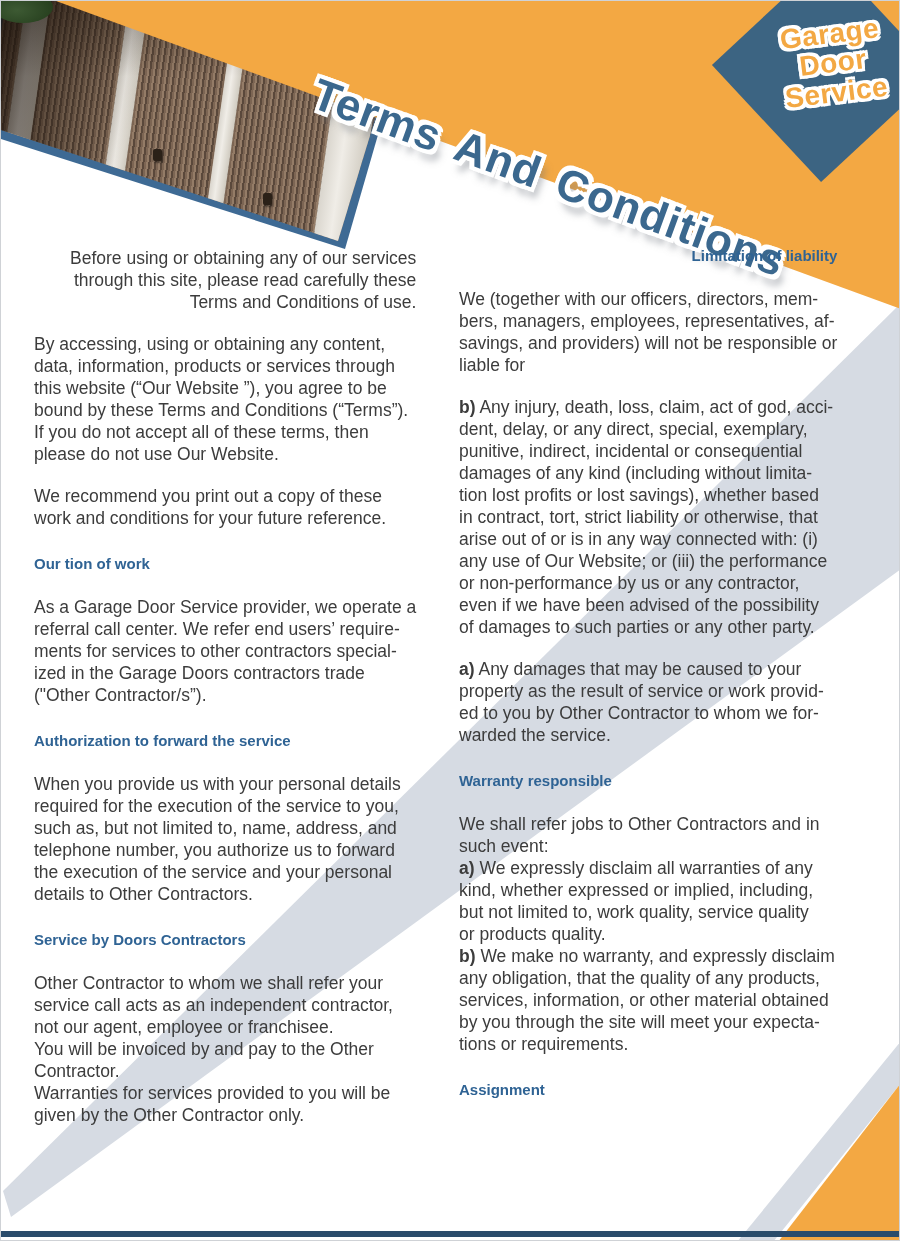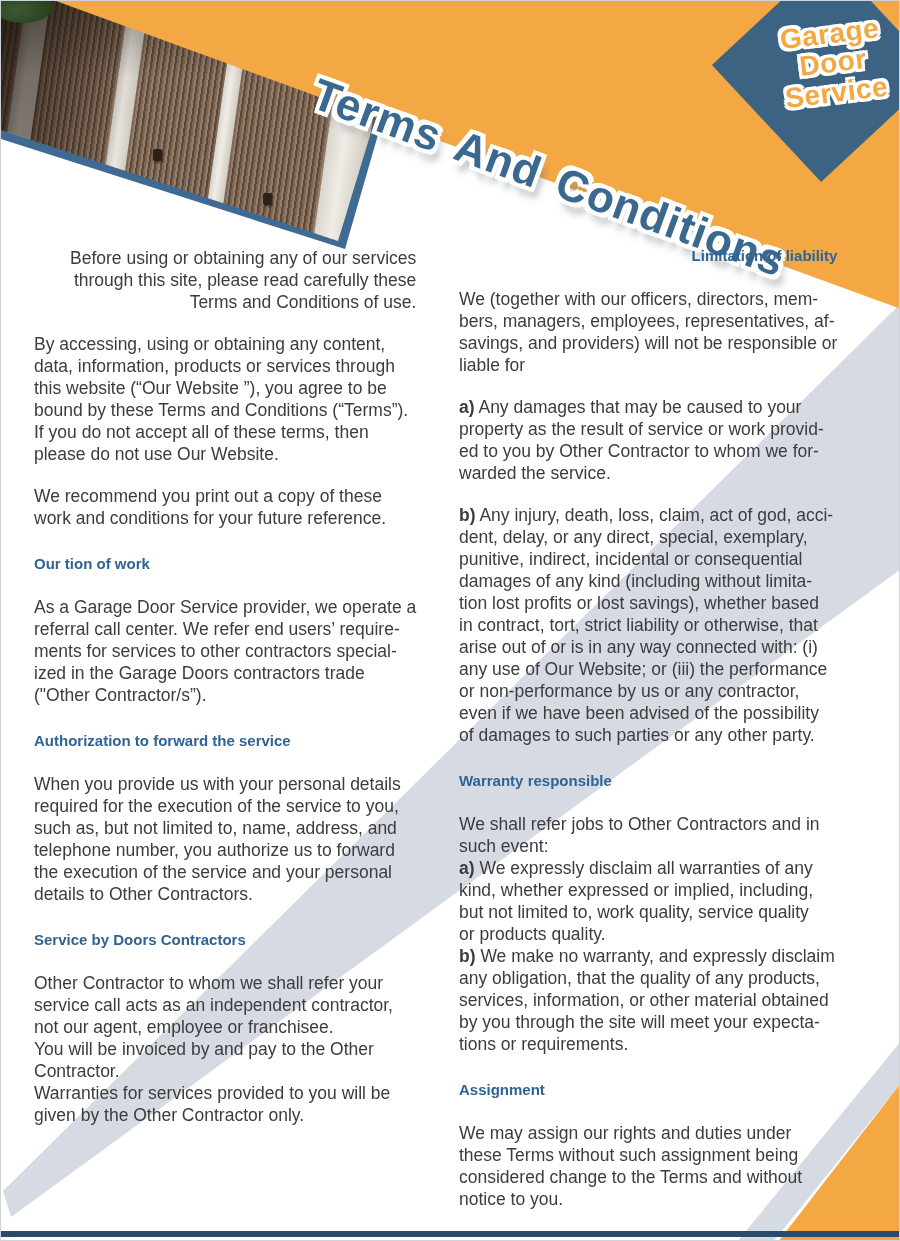--- a/index.html
+++ b/index.html
@@ -137,48 +137,44 @@
 Warranties for services provided to you will be
 given by the Other Contractor only.</div>
   </div>
 
   <div class="col col-right">
     <div class="h">Limitation of liability</div>
     <div class="p">We (together with our officers, directors, mem-
 bers, managers, employees, representatives, af-
 savings, and providers) will not be responsible or
 liable for</div>
-    <div class="p"><strong>a)</strong> Any damages that may be caused to your
-property as the result of service or work provid-
-ed to you by Other Contractor to whom we for-
-warded the service.</div>
     <div class="p"><strong>b)</strong> Any injury, death, loss, claim, act of god, acci-
 dent, delay, or any direct, special, exemplary,
 punitive, indirect, incidental or consequential
 damages of any kind (including without limita-
 tion lost profits or lost savings), whether based
 in contract, tort, strict liability or otherwise, that
 arise out of or is in any way connected with: (i)
 any use of Our Website; or (iii) the performance
 or non-performance by us or any contractor,
 even if we have been advised of the possibility
 of damages to such parties or any other party.</div>
+    <div class="p"><strong>a)</strong> Any damages that may be caused to your
+property as the result of service or work provid-
+ed to you by Other Contractor to whom we for-
+warded the service.</div>
     <div class="h">Warranty responsible</div>
     <div class="p">We shall refer jobs to Other Contractors and in
 such event:
 <strong>a)</strong> We expressly disclaim all warranties of any
 kind, whether expressed or implied, including,
 but not limited to, work quality, service quality
 or products quality.
 <strong>b)</strong> We make no warranty, and expressly disclaim
 any obligation, that the quality of any products,
 services, information, or other material obtained
 by you through the site will meet your expecta-
 tions or requirements.</div>
     <div class="h">Assignment</div>
-    <div class="p">We may assign our rights and duties under
-these Terms without such assignment being
-considered change to the Terms and without
-notice to you.</div>
   </div>
 
   <div class="footer-bar"></div>
 </div>
 
 </body></html>

